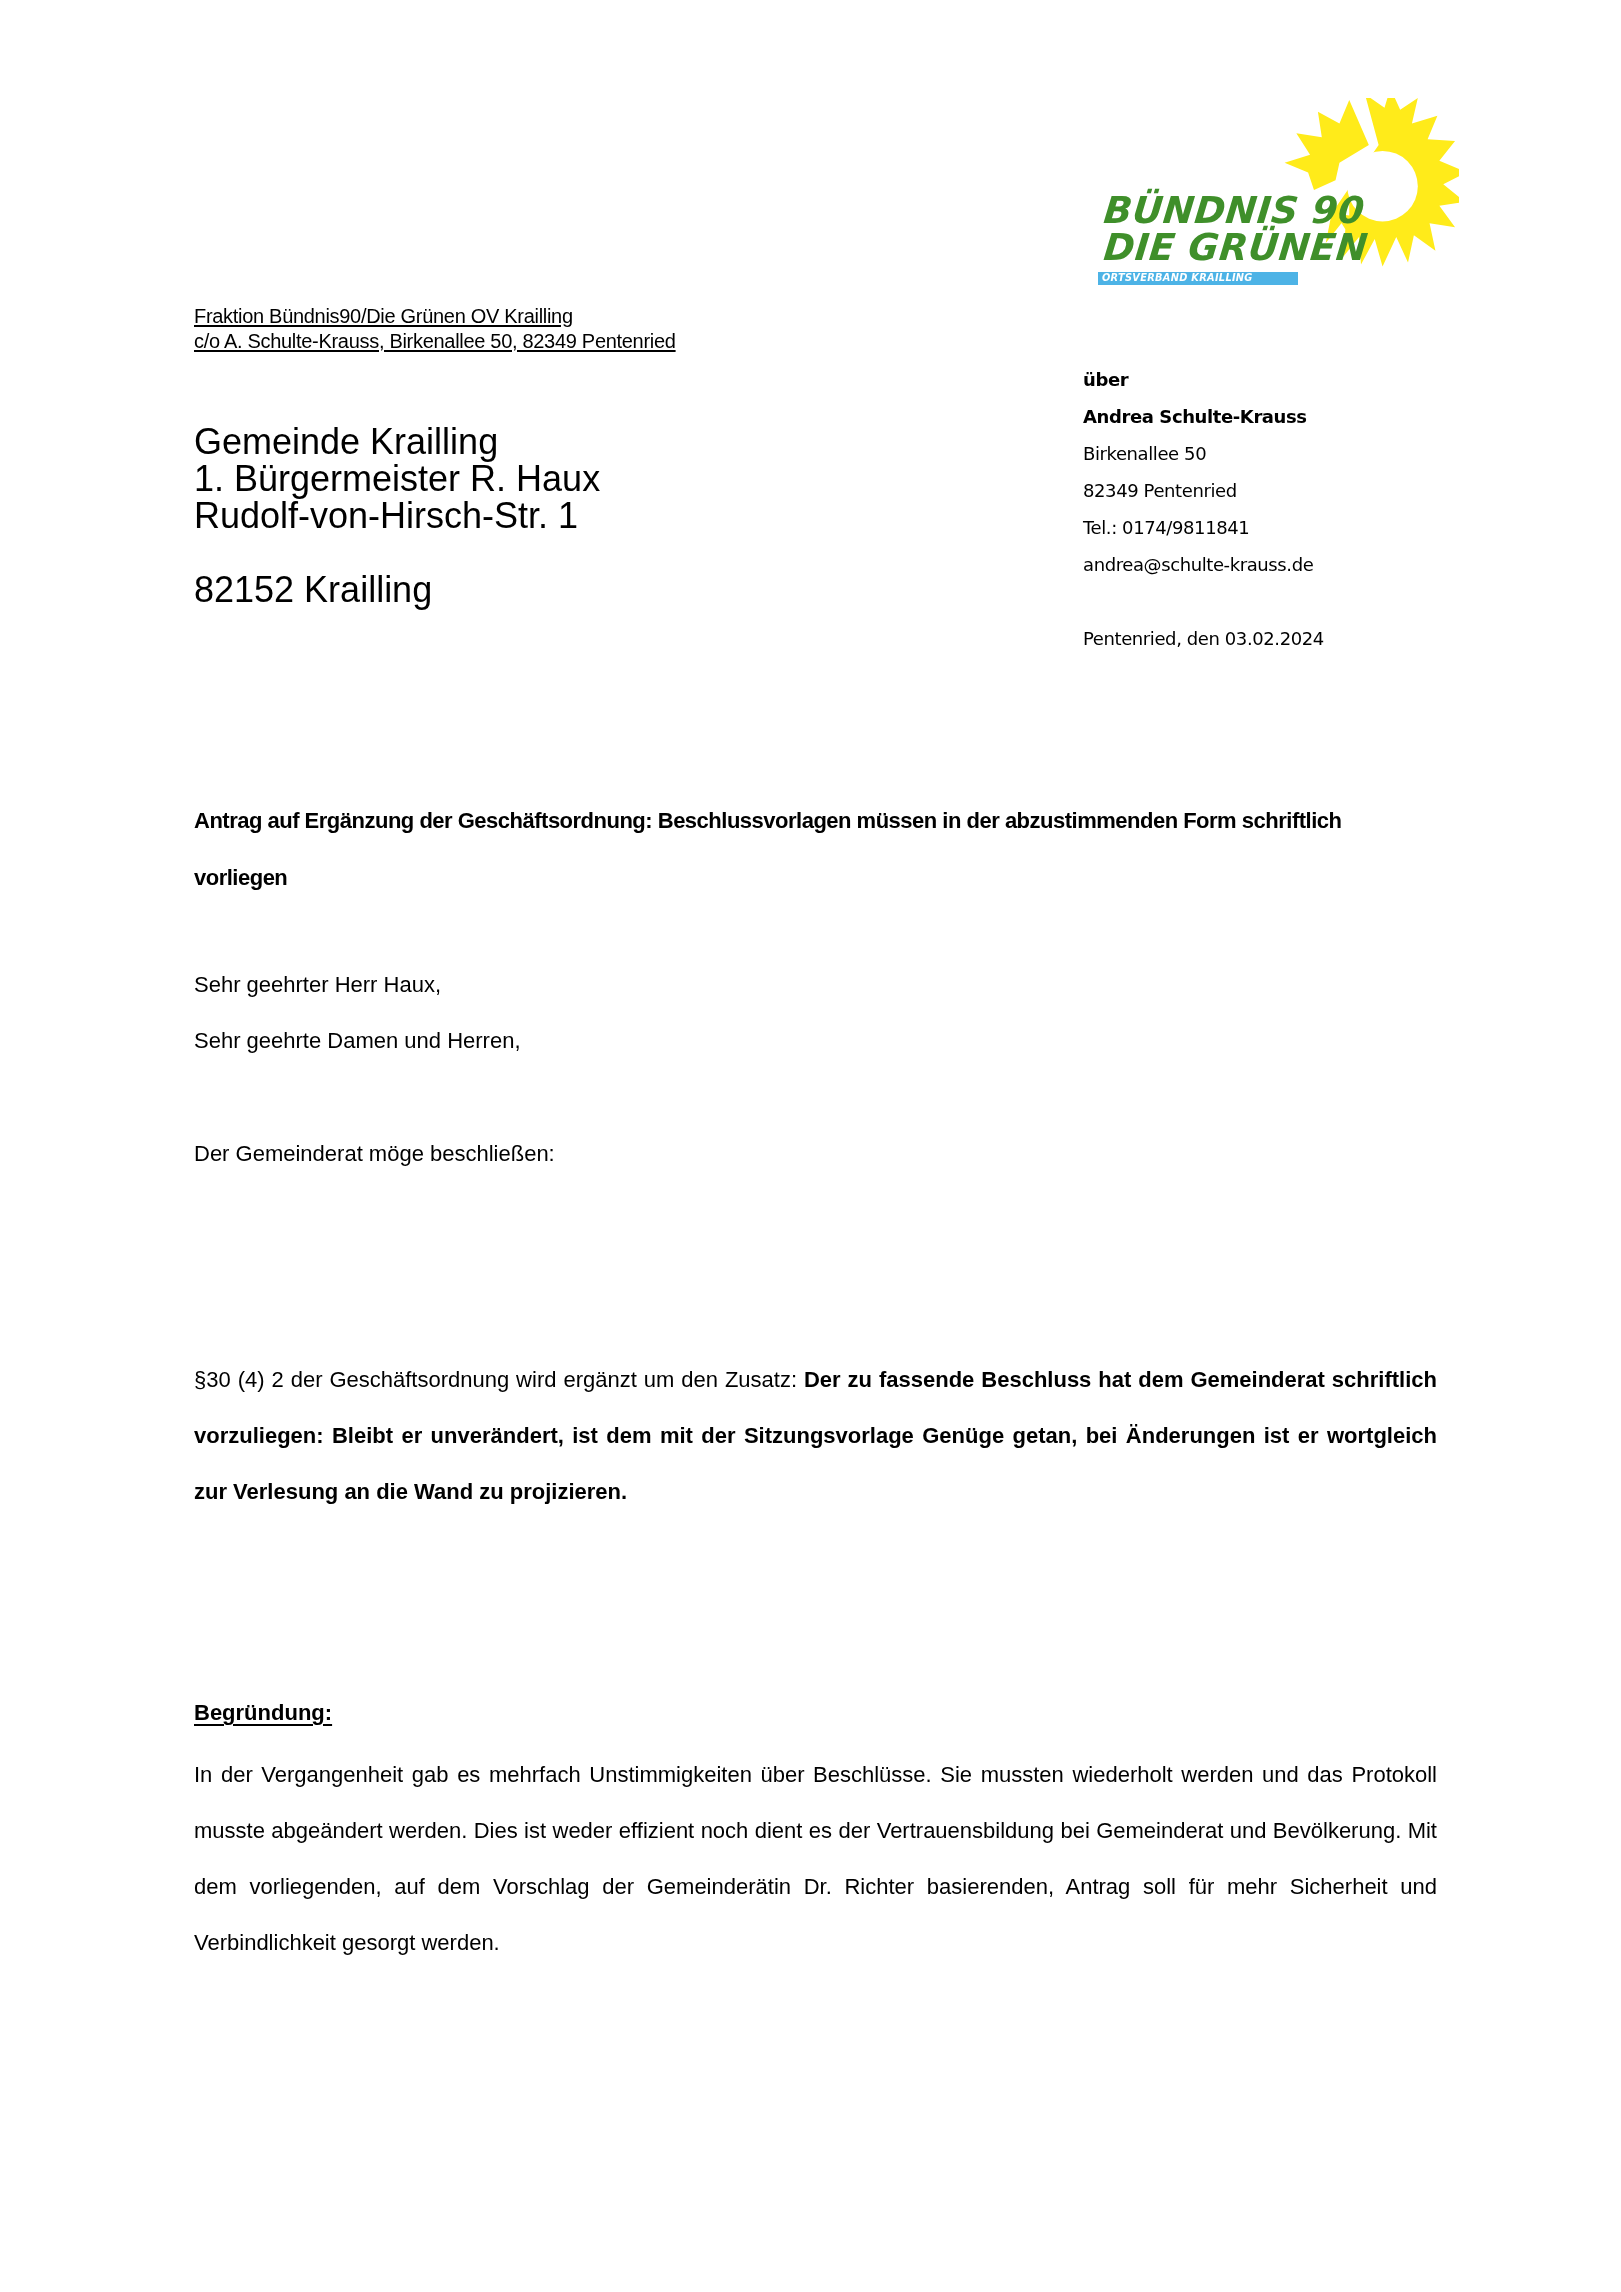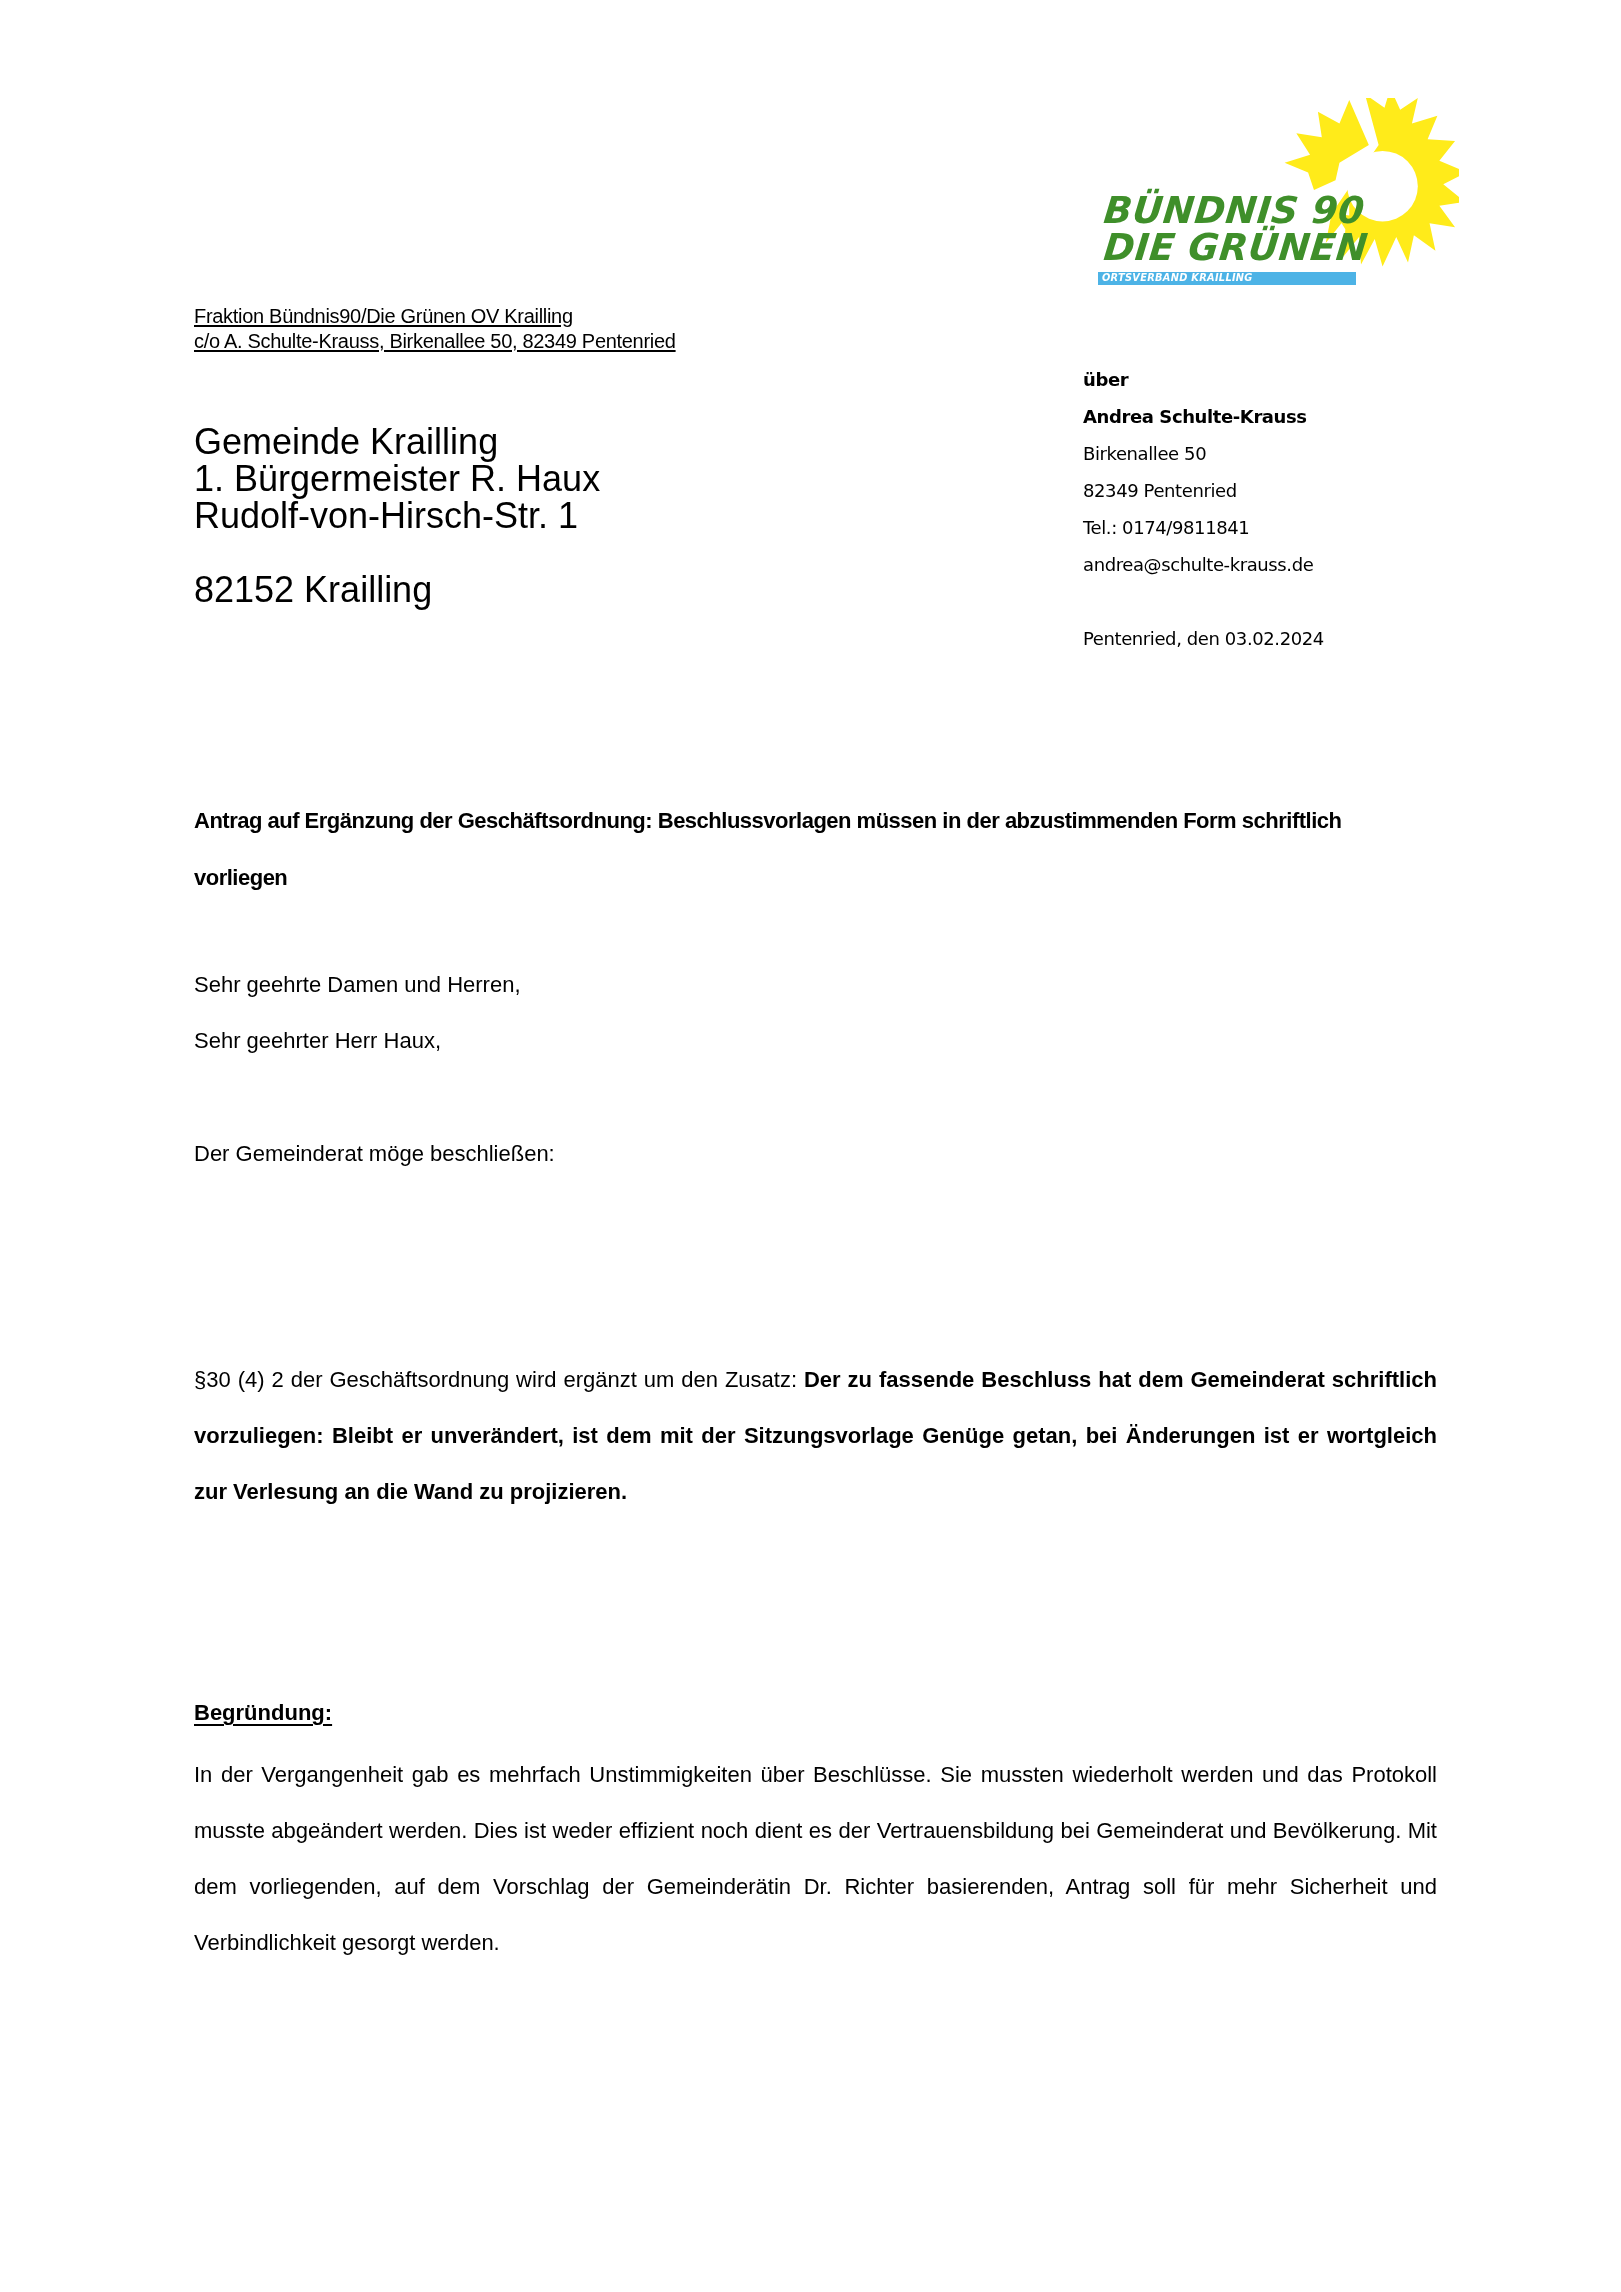--- a/index.html
+++ b/index.html
@@ -12,21 +12,21 @@
     
     .logo { left: 1096px; top: 98px; width: 353px; height: 196px; }
     .logo-text {
       position: absolute; left: 7.8px; font-family: "DejaVu Sans", sans-serif;
       font-weight: bold; font-style: italic; color: #3f8f2a; font-size: 37px;
       letter-spacing: 0.5px; line-height: 1; transform: skewX(-6deg);
     }
     .logo-line1 { top: 94px; }
     .logo-line2 { top: 131px; }
     .logo-band {
-      position: absolute; left: 2px; top: 174px; width: 258px; height: 12.7px;
+      position: absolute; left: 2px; top: 174px; width: 200px; height: 12.7px;
       background: #4db3e6; color: #fff; font-family: "DejaVu Sans", sans-serif;
       font-weight: bold; font-style: italic; font-size: 9.8px; line-height: 12.7px;
       padding-left: 3.9px; box-sizing: border-box; letter-spacing: 0.3px;
     }
     .sunflower { position: absolute; left: 167px; top: 0; width: 196px; height: 191px; }
 
     
     .sender {
       left: 194px; top: 304px; font-size: 20px; line-height: 24.5px;
       letter-spacing: -0.3px;
@@ -92,22 +92,22 @@
   <div>82349 Pentenried</div>
   <div>Tel.: 0174/9811841</div>
   <div>andrea@schulte-krauss.de</div>
   <div class="gap"></div>
   <div>Pentenried, den 03.02.2024</div>
 </div>
 
 <div class="abs content title">Antrag auf Ergänzung der Geschäftsordnung: Beschlussvorlagen müssen in der abzustimmenden Form schriftlich vorliegen</div>
 
 <div class="abs content salutation">
+  <div>Sehr geehrter Herr Haux,</div>
   <div>Sehr geehrte Damen und Herren,</div>
-  <div>Sehr geehrter Herr Haux,</div>
 </div>
 
 <div class="abs content para p1">
   <div>Der Gemeinderat möge beschließen:</div>
 </div>
 
 <div class="abs content para p2"><span>§30 (4) 2 der Geschäftsordnung wird ergänzt um den Zusatz: </span><span class="bold">Der zu fassende Beschluss hat dem Gemeinderat schriftlich vorzuliegen: Bleibt er unverändert, ist dem mit der Sitzungsvorlage Genüge getan, bei Änderungen ist er wortgleich zur Verlesung an die Wand zu projizieren.</span></div>
 
 <div class="abs content heading">Begründung:</div>
 

